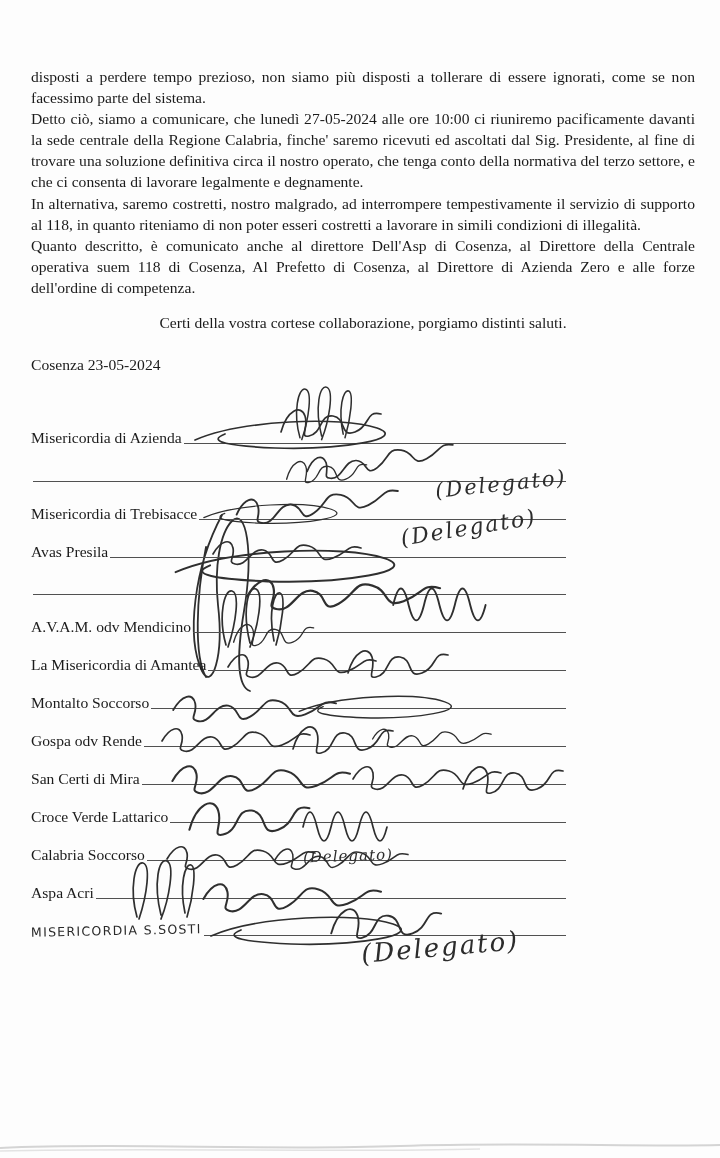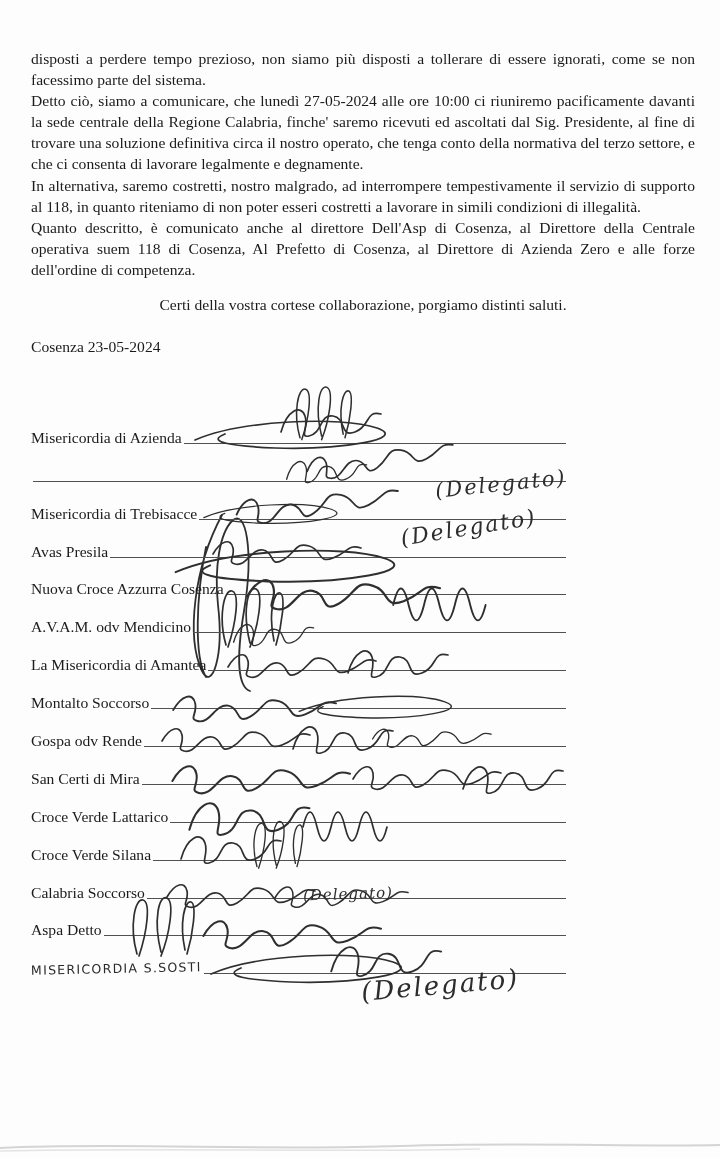--- a/index.html
+++ b/index.html
@@ -3,21 +3,21 @@
 <meta charset="utf-8">
 <style>
   html,body{margin:0;padding:0;background:#ffffff;}
   .page{
     position:relative;width:720px;height:1158px;overflow:hidden;
     background:#fdfdfd;
     font-family:"Liberation Serif","DejaVu Serif",serif;
     color:#1b1b1b;
   }
   .textblock{
-    position:absolute;left:31px;right:25px;top:48px;
+    position:absolute;left:31px;right:25px;top:66px;
     font-size:15.6px;line-height:21.1px;text-align:justify;
   }
   .textblock p{margin:0;}
   .closing{margin-top:14px !important;text-align:center;}
   .place-date{margin-top:21px !important;text-align:left;}
   .list-heading{margin-top:17px !important;text-align:left !important;}
 
   .sig-list{position:absolute;left:31px;top:412px;width:660px;height:640px;}
   .sig-row{
     position:relative;display:flex;align-items:flex-end;
@@ -108,21 +108,20 @@
       <span class="sig-label">Avas Presila</span>
       <span class="sig-line"></span>
       <svg class="scrawl" style="left:130px;bottom:-10px" width="260" height="64" viewBox="0 0 260 64">
           <use href="#sq-sweep" transform="translate(10,30) scale(1.15)"></use>
           <use href="#sq-word" transform="translate(50,14)"></use>
         </svg>
     </div>
 
 
     <div class="sig-row">
-      <span class="sig-label">Nuova Croce Azzurra Cosenza</span>
       <span class="sig-line"></span>
       <svg class="scrawl" style="left:210px;bottom:-10px" width="270" height="66" viewBox="0 0 270 66">
           <use href="#sq-word" transform="translate(4,12) scale(1.3)"></use>
           <use href="#sq-zig" transform="translate(150,16) scale(1.1)"></use>
         </svg>
     </div>
 
     <div class="sig-row">
       <span class="sig-label">A.V.A.M. odv Mendicino</span>
       <span class="sig-line"></span>
@@ -172,41 +171,33 @@
 
     <div class="sig-row">
       <span class="sig-label">Croce Verde Lattarico</span>
       <span class="sig-line"></span>
       <svg class="scrawl" style="left:150px;bottom:-12px" width="250" height="70" viewBox="0 0 250 70">
           <use href="#sq-loop" transform="translate(6,18) scale(1.2)"></use>
           <use href="#sq-zig" transform="translate(120,16)"></use>
         </svg>
     </div>
 
-    <div class="sig-row">
-      <span class="sig-label">Croce Verde Silana</span>
-      <span class="sig-line"></span>
-      <svg class="scrawl" style="left:140px;bottom:-6px" width="180" height="64" viewBox="0 0 180 64">
-          <use href="#sq-loop" transform="translate(8,16)"></use>
-          <use href="#sq-tall" transform="translate(78,8) scale(0.8)"></use>
-        </svg>
-    </div>
 
     <div class="sig-row">
       <span class="sig-label">Calabria Soccorso</span>
       <span class="sig-line"></span>
       <svg class="scrawl" style="left:130px;bottom:-14px" width="250" height="66" viewBox="0 0 250 66">
           <use href="#sq-word" transform="translate(4,14)"></use>
           <use href="#sq-word" transform="translate(112,18) scale(0.9)"></use>
         </svg>
       <span class="hand-note note-r14">(Delegato)</span>
     </div>
 
     <div class="sig-row">
-      <span class="sig-label">Aspa Detto</span>
+      <span class="sig-label">Aspa Acri</span>
       <span class="sig-line"></span>
       <svg class="scrawl" style="left:90px;bottom:-14px" width="270" height="72" viewBox="0 0 270 72">
           <use href="#sq-tall" transform="translate(6,8)"></use>
           <use href="#sq-word" transform="translate(80,16) scale(1.2)"></use>
         </svg>
     </div>
 
     <div class="sig-row">
       <span class="sig-label hand-label">MISERICORDIA S.SOSTI</span>
       <span class="sig-line"></span>

